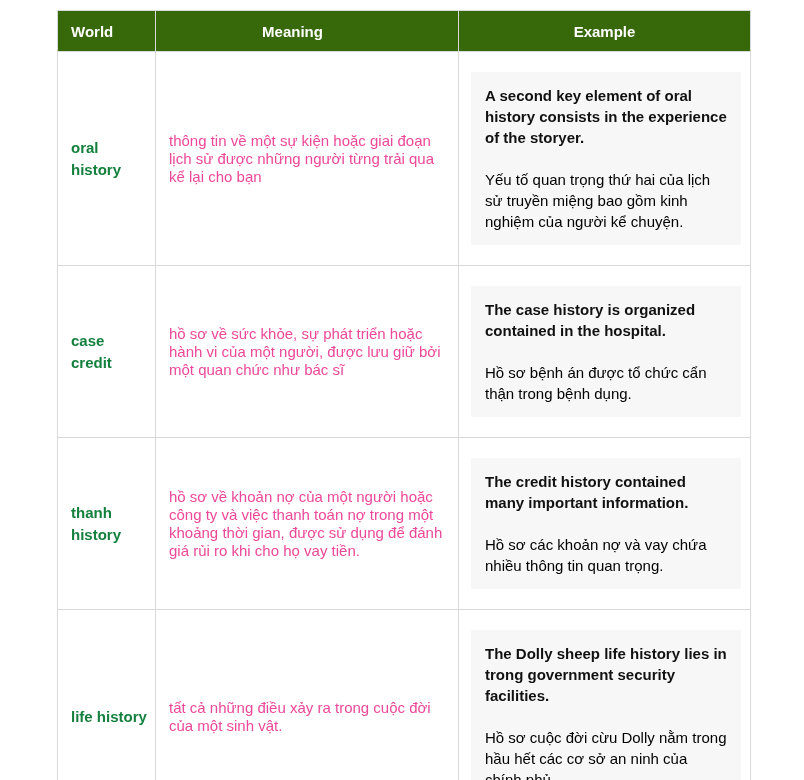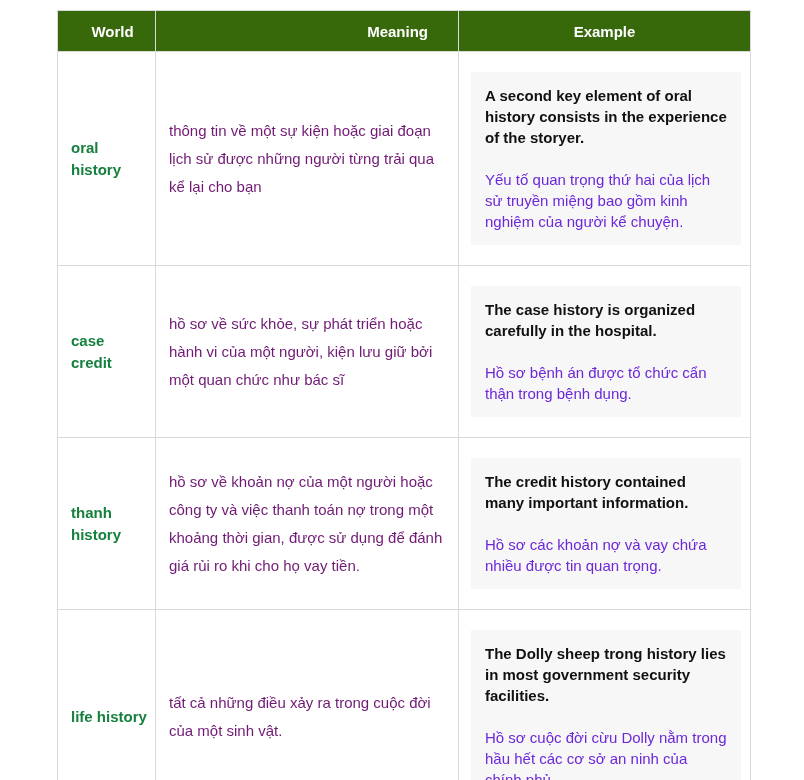--- a/index.html
+++ b/index.html
@@ -29,61 +29,61 @@
   .vocab-table col.c-example { width: 292px; }
 
   
   .vocab-table thead tr { height: 41px; }
   .vocab-table th {
     background: #37690b;
     color: #ffffff;
     font-weight: bold;
     vertical-align: middle;
   }
-  th.h-word    { text-align: center;  padding-left: 13px; }
-  th.h-meaning { text-align: right; padding-right: 30px; }
+  th.h-word    { text-align: left;  padding-left: 13px; }
+  th.h-meaning { text-align: center; padding-right: 30px; }
   th.h-example { text-align: center; }
 
   
   tr.r-0 { height: 214px; }
   tr.r-1 { height: 155px; }
   tr.r-2 { height: 158px; }
   tr.r-3 { height: 193px; }
 
   td.word {
     font-weight: bold;
     vertical-align: middle;
     padding-left: 13px;
     padding-right: 6px;
     line-height: 22px;
     color: #15803d;
   }
   td.meaning {
     vertical-align: middle;
     padding: 0 10px 0 13px;
-    line-height: 28px;
-    color: #701a75;
+    line-height: 18px;
+    color: #ec4899;
   }
   td.example {
     vertical-align: middle;
     padding: 20px 9px 20px 12px;
   }
   .ex-box {
     background: #f7f7f7;
     padding: 13px 14px;
     line-height: 21px;
   }
   .ex-en {
     margin: 0 0 21px 0;
     font-weight: bold;
     color: #111111;
   }
   .ex-vi {
     margin: 0;
-    color: #6d28d9;
+    color: #000000;
   }
 </style>
 </head>
 <body>
 
 <div class="page">
   <table class="vocab-table">
     <colgroup>
       <col class="c-word">
       <col class="c-meaning">
@@ -102,44 +102,44 @@
         <td class="meaning">thông tin về một sự kiện hoặc giai đoạn lịch sử được những người từng trải qua kể lại cho bạn</td>
         <td class="example">
           <div class="ex-box">
             <p class="ex-en">A second key element of oral history consists in the experience of the storyer.</p>
             <p class="ex-vi">Yếu tố quan trọng thứ hai của lịch sử truyền miệng bao gồm kinh nghiệm của người kể chuyện.</p>
           </div>
         </td>
       </tr>
       <tr class="r-1">
         <td class="word">case credit</td>
-        <td class="meaning">hồ sơ về sức khỏe, sự phát triển hoặc hành vi của một người, kiện lưu giữ bởi một quan chức như bác sĩ</td>
+        <td class="meaning">hồ sơ về sức khỏe, sự phát triển hoặc hành vi của một người, được lưu giữ bởi một quan chức như bác sĩ</td>
         <td class="example">
           <div class="ex-box">
-            <p class="ex-en">The case history is organized carefully in the hospital.</p>
+            <p class="ex-en">The case history is organized contained in the hospital.</p>
             <p class="ex-vi">Hồ sơ bệnh án được tổ chức cẩn thận trong bệnh dụng.</p>
           </div>
         </td>
       </tr>
       <tr class="r-2">
         <td class="word">thanh history</td>
         <td class="meaning">hồ sơ về khoản nợ của một người hoặc công ty và việc thanh toán nợ trong một khoảng thời gian, được sử dụng để đánh giá rủi ro khi cho họ vay tiền.</td>
         <td class="example">
           <div class="ex-box">
             <p class="ex-en">The credit history contained many important information.</p>
-            <p class="ex-vi">Hồ sơ các khoản nợ và vay chứa nhiều được tin quan trọng.</p>
+            <p class="ex-vi">Hồ sơ các khoản nợ và vay chứa nhiều thông tin quan trọng.</p>
           </div>
         </td>
       </tr>
       <tr class="r-3">
         <td class="word">life history</td>
         <td class="meaning">tất cả những điều xảy ra trong cuộc đời của một sinh vật.</td>
         <td class="example">
           <div class="ex-box">
-            <p class="ex-en">The Dolly sheep trong history lies in most government security facilities.</p>
+            <p class="ex-en">The Dolly sheep life history lies in trong government security facilities.</p>
             <p class="ex-vi">Hồ sơ cuộc đời cừu Dolly nằm trong hầu hết các cơ sở an ninh của chính phủ.</p>
           </div>
         </td>
       </tr>
 
     </tbody>
   </table>
 </div>
 
 </body></html>

